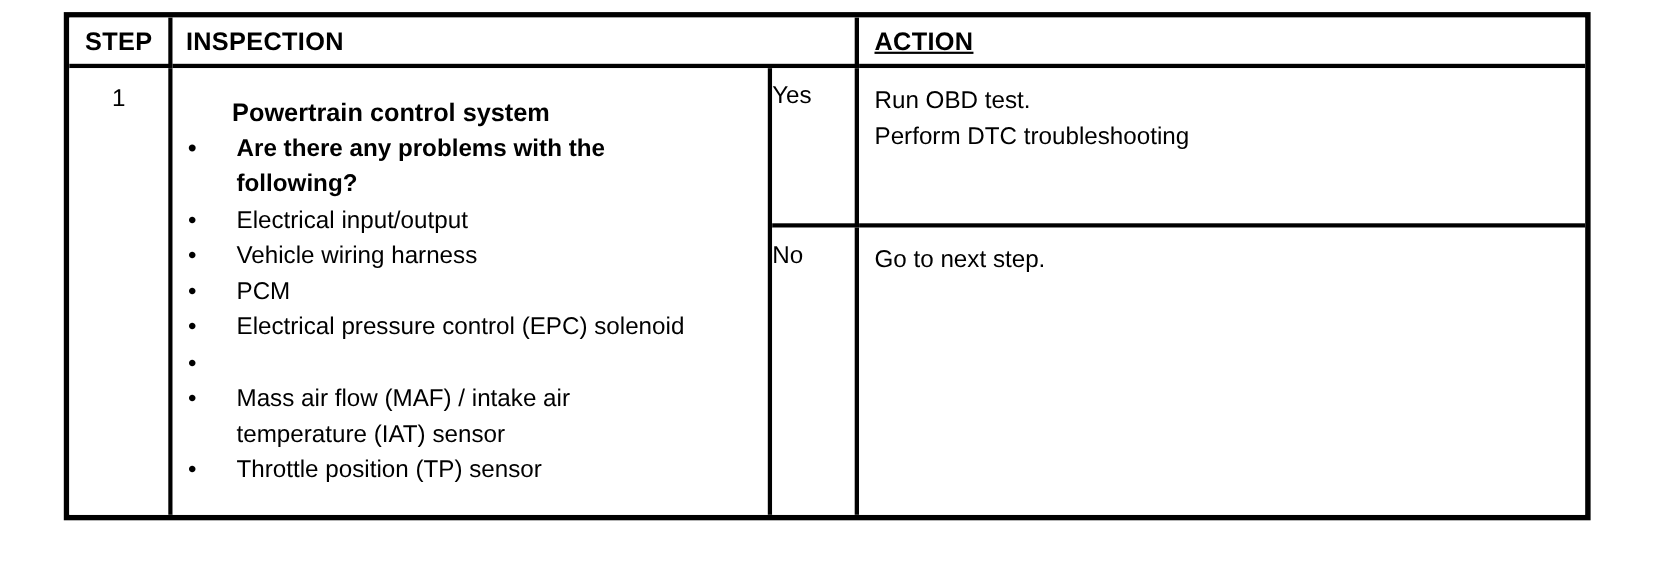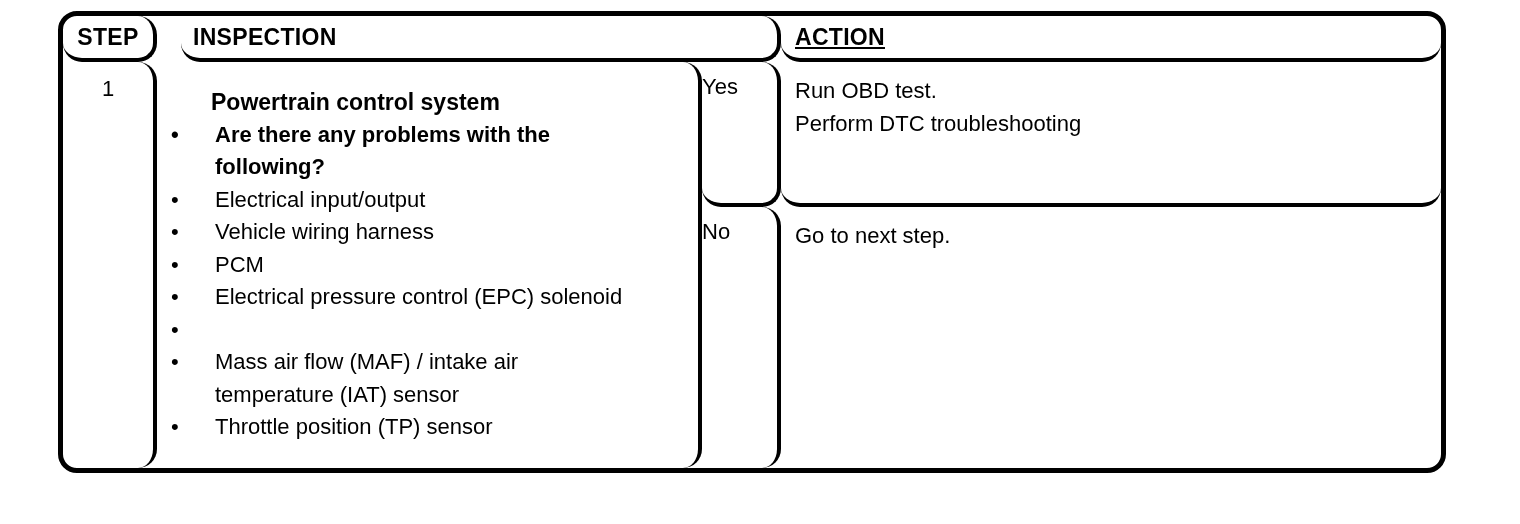--- a/index.html
+++ b/index.html
@@ -1,15 +1,15 @@
 <!DOCTYPE html>
 <html><head>
 <meta charset="utf-8">
 <style>
-  * { margin: 0; padding: 0; box-sizing: border-box; border-radius: 19px; }
+  * { margin: 0; padding: 0; box-sizing: border-box; }
   html, body { width: 1520px; height: 524px; background: #ffffff; overflow: hidden; }
   body { font-family: "Liberation Sans", sans-serif; color: #000; -webkit-font-smoothing: none; }
 
   .page { position: relative; width: 1520px; height: 524px; background: #ffffff; }
 
   .ts-table {
     position: absolute;
     left: 58px; top: 11px;
     width: 1388px; height: 462px;
     border: 5px solid #000;
@@ -23,21 +23,21 @@
 
   .hdr {
     font-weight: 700;
     font-size: 23px;
     letter-spacing: 0.3px;
     display: flex;
     align-items: center;
     border-bottom: 4px solid #000;
   }
   .step-h   { grid-column: 1; grid-row: 1; justify-content: center; border-right: 4px solid #000; }
-  .insp-h   { grid-column: 2 / 4; grid-row: 1; padding-left: 12px; border-right: 4px solid #000; margin-left: 24px; }
+  .insp-h   { grid-column: 2 / 4; grid-row: 1; padding-left: 12px; border-right: 4px solid #000; }
   .action-h { grid-column: 4; grid-row: 1; padding-left: 14px; text-decoration: underline; }
 
   .step-cell {
     grid-column: 1; grid-row: 2 / 4;
     border-right: 4px solid #000;
     text-align: center;
     padding-top: 14px;
     font-size: 22px;
   }
 

